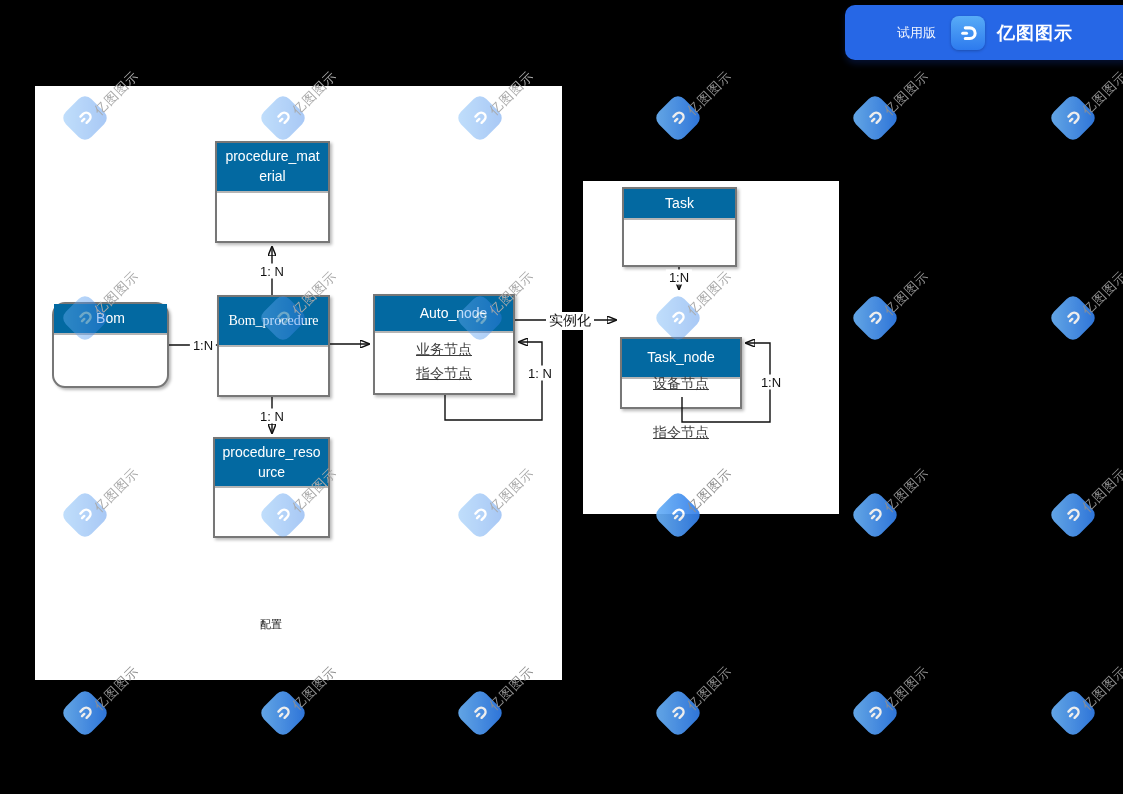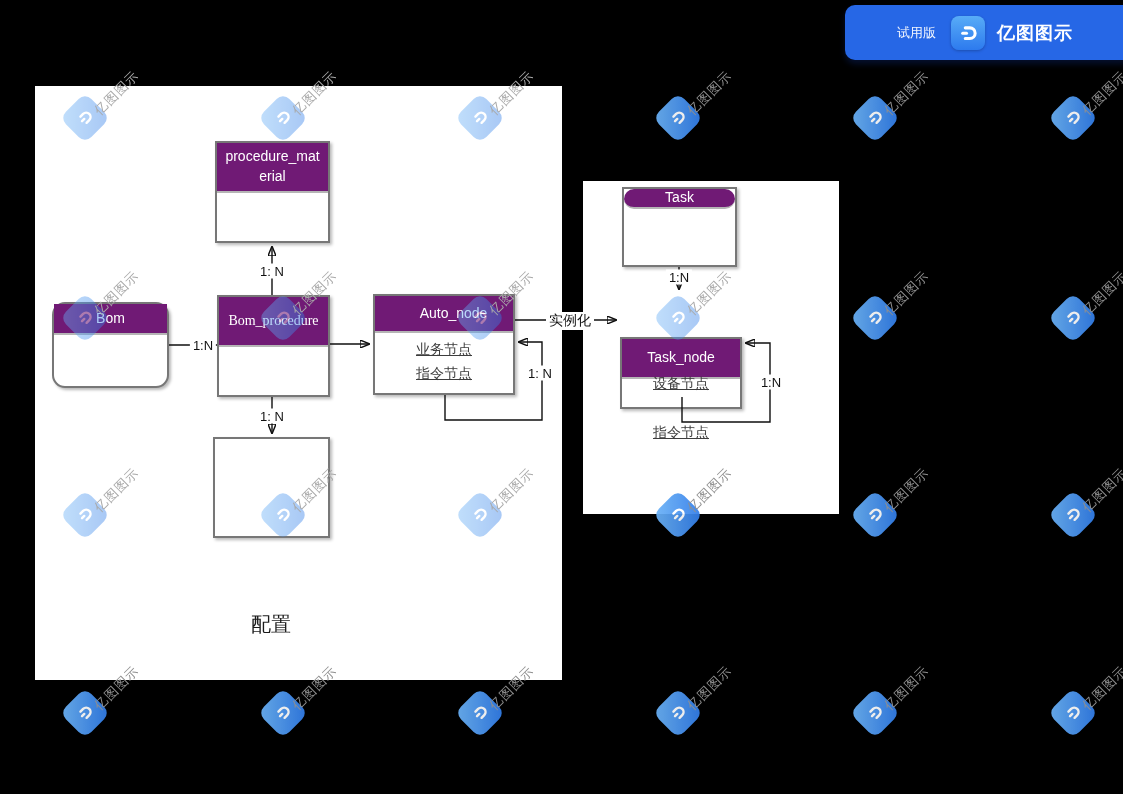--- a/index.html
+++ b/index.html
@@ -7,36 +7,36 @@
     width:1123px;height:794px;position:relative;overflow:hidden;
     background:#000;font-family:"Liberation Sans", sans-serif;
   }
   .panel{position:absolute;background:#fff;z-index:1;}
   #panel-left{left:35px;top:86px;width:527px;height:594px;}
   #panel-right{left:583px;top:181px;width:256px;height:333px;}
 
   
   .entity{position:absolute;z-index:2;border:2px solid #777;background:#fff;
           box-shadow:2px 2px 3px rgba(0,0,0,.28);box-sizing:border-box;}
-  .entity .hd{background:#701a75;color:#fff;display:flex;align-items:center;justify-content:center;
+  .entity .hd{background:#0369a1;color:#fff;display:flex;align-items:center;justify-content:center;
           text-align:center;font-size:14px;line-height:1.4;word-break:break-all;
           padding:0 5px;border-bottom:2px solid #b5b5b5;box-sizing:border-box;}
   .entity .bd{display:flex;flex-direction:column;align-items:center;justify-content:center;
           color:#3d3d3d;font-size:14px;line-height:1.7;box-sizing:border-box;text-decoration:underline;}
 
   
   #wires{position:absolute;left:0;top:0;z-index:3;}
   #wires path{fill:none;stroke:#0f0f0f;stroke-width:1.4;}
 
   .lbl{position:absolute;z-index:4;transform:translate(-50%,-50%);
        background:#fff;color:#111;font-size:13px;padding:0 3px;white-space:nowrap;}
   .lbl.cjk{font-size:14px;}
 
   #config-label{position:absolute;left:271px;top:624px;transform:translate(-50%,-50%);
-       z-index:4;color:#1a1a1a;font-size:20px;}
+       z-index:4;color:#1a1a1a;font-size:11px;}
 
   
   .wm{position:absolute;z-index:6;pointer-events:none;width:36px;height:36px;}
   .wm-icon{width:36px;height:36px;border-radius:9px;transform:rotate(-45deg);
        background:linear-gradient(135deg,#6fb6f8,#2e7ae8);
        display:flex;align-items:center;justify-content:center;}
   .wm.bright .wm-icon{opacity:.93;}
   .wm.light  .wm-icon{opacity:.42;}
   .wm-text{position:absolute;left:30px;top:4px;transform:rotate(-45deg);transform-origin:0 50%;
        color:#8f8f8f;font-size:13px;white-space:nowrap;letter-spacing:1px;}
@@ -91,24 +91,25 @@
       <div class="bd" style="height: 46px;"></div>
     </div>
     <div class="entity" style="left: 373px; top: 294px; width: 142px; height: 101px;">
       <div class="hd" style="height: 37px; padding-left: 24px;">Auto_node</div>
       <div class="bd" style="height: 58px;">
         <span>业务节点</span>
         <span>指令节点</span>
       </div>
     </div>
     <div class="entity" style="left: 213px; top: 437px; width: 117px; height: 101px;">
+      <div class="hd" style="height: 49px;">procedure_resource</div>
       <div class="bd" style="height: 46px;"></div>
     </div>
     <div class="entity" style="left: 622px; top: 187px; width: 115px; height: 80px;">
-      <div class="hd" style="height: 20px; border-radius: 15px;">Task</div>
+      <div class="hd" style="height: 31px;">Task</div>
       <div class="bd" style="height: 43px;"></div>
     </div>
     <div class="entity" style="left: 620px; top: 293px; width: 122px; height: 72px; margin-top: 44px;">
       <div class="hd" style="height: 40px;">Task_node</div>
       <div class="bd" style="height: 58px; gap: 25px;">
         <span>设备节点</span>
         <span>指令节点</span>
       </div>
     </div>
   </div>

